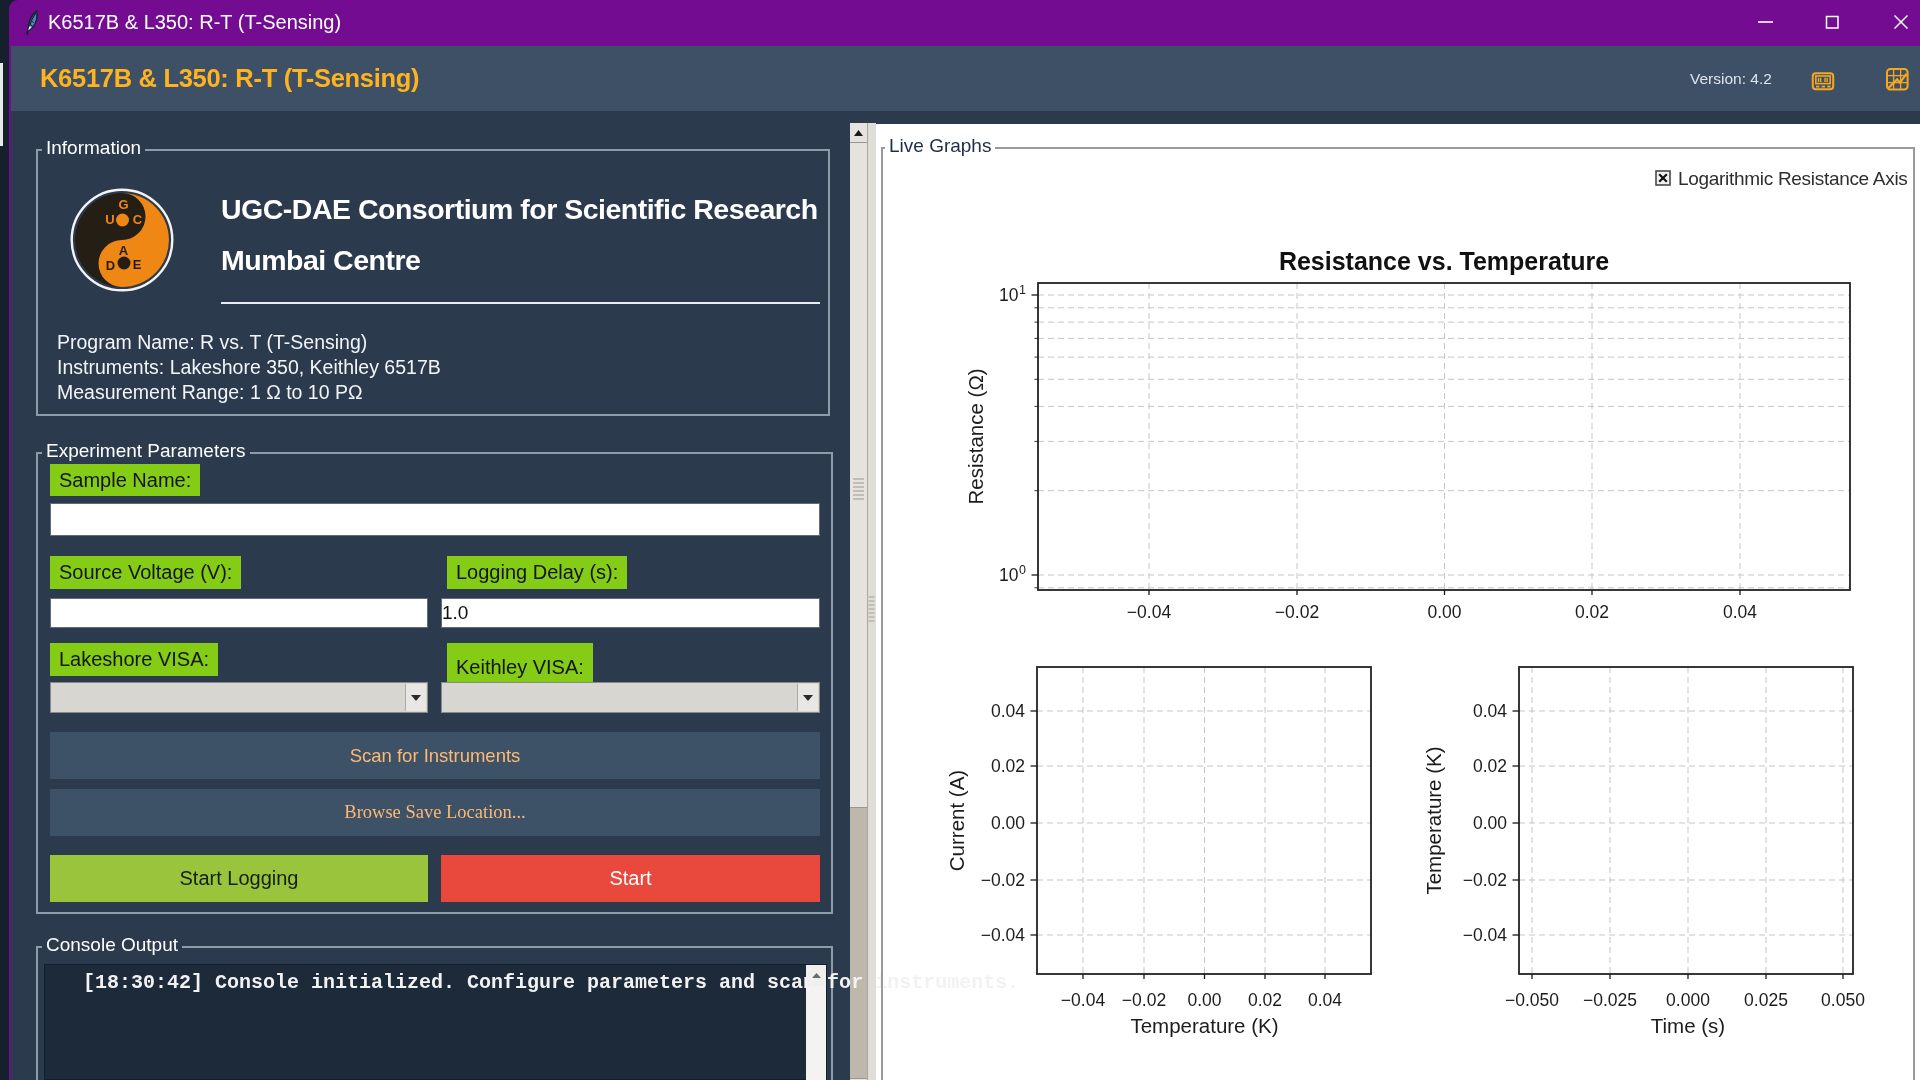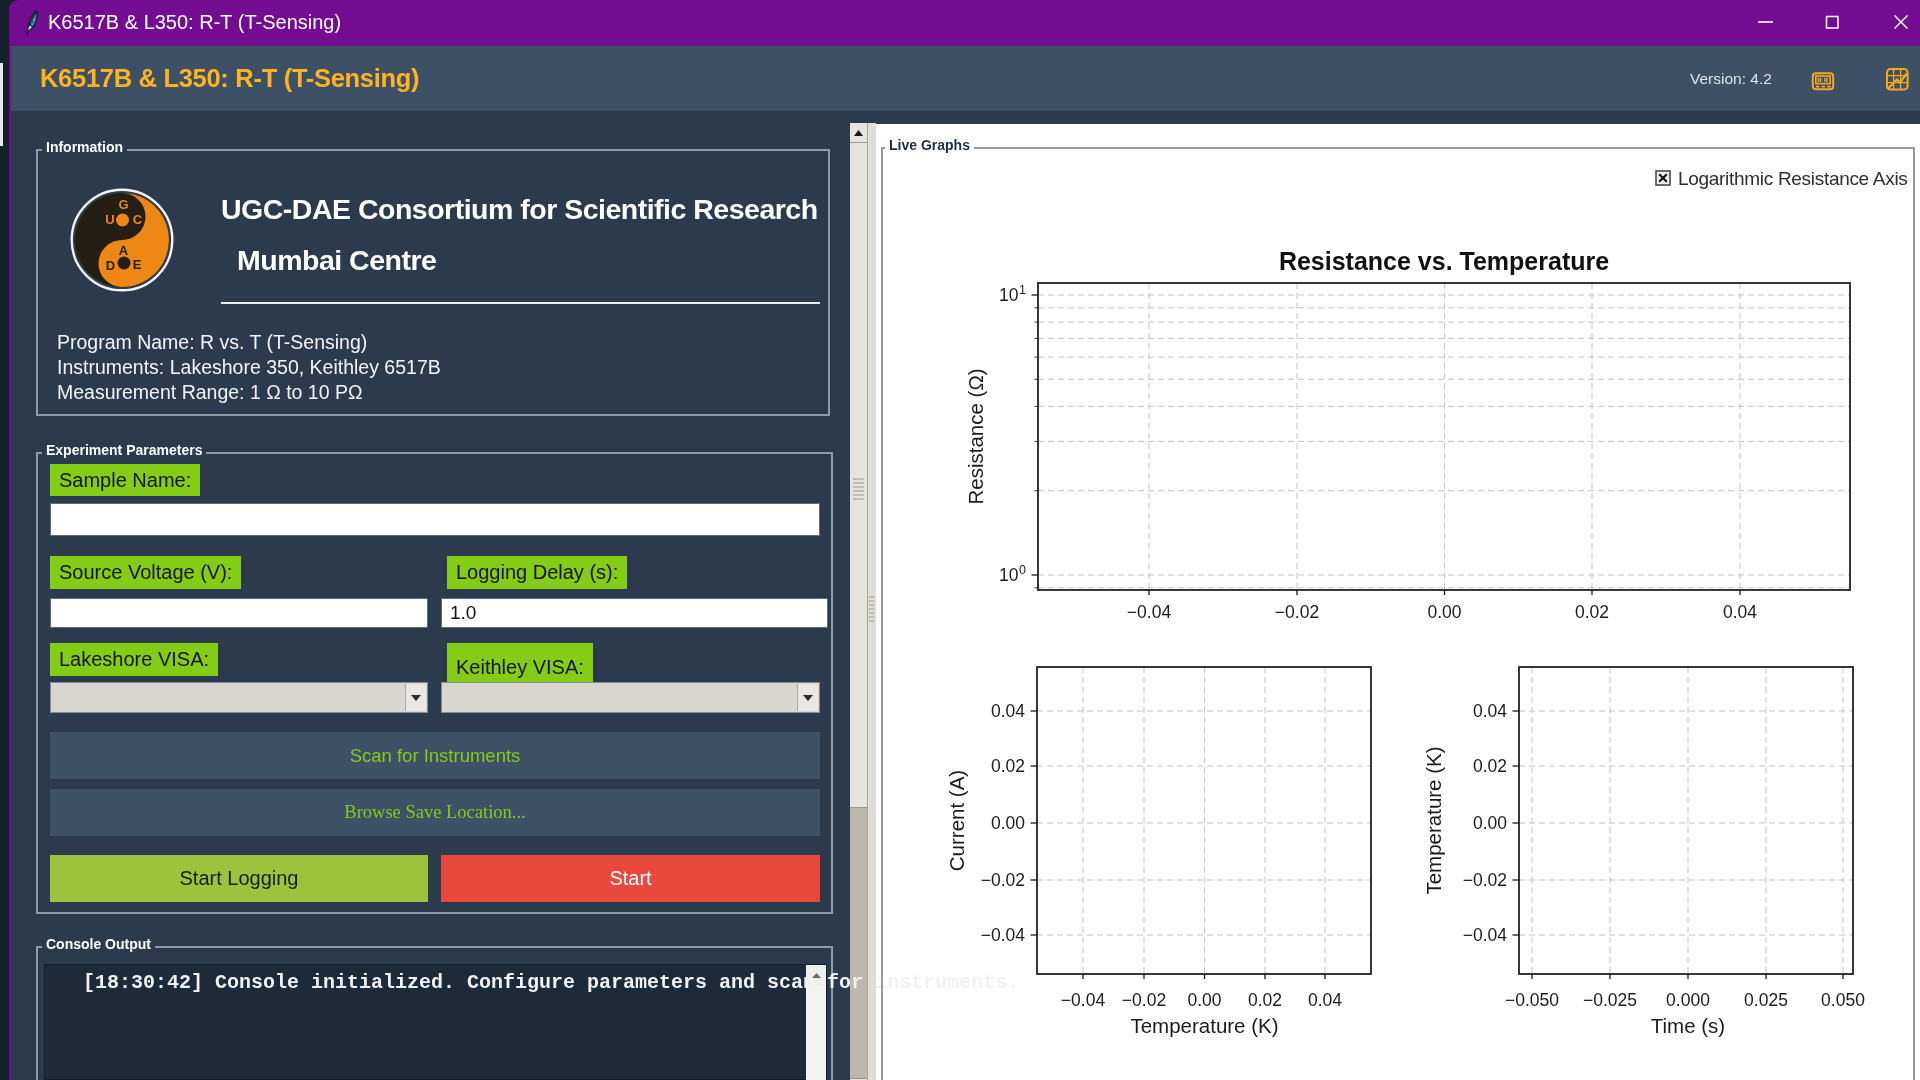--- a/index.html
+++ b/index.html
@@ -10,28 +10,28 @@
   #titlebar{left:9px;top:0;width:1911px;height:46px;background:#730C91;border-top-left-radius:9px;}
   #titletext{left:48px;top:11px;font-size:20px;color:#FFFFFF;}
   
   #header{left:9px;top:46px;width:1911px;height:65px;background:#3E5066;}
   #apptitle{left:40px;top:64px;font-size:25.5px;font-weight:bold;color:#FFB41F;letter-spacing:-0.3px;}
   #version{left:1690px;top:70px;font-size:15.5px;color:#DDE4EC;}
   
   #content{left:9px;top:111px;width:1911px;height:969px;background:#2C3A4E;}
   .frame{position:absolute;border:2px solid #8E9CAA;}
   .flabel{position:absolute;top:-15px;left:2px;background:#2C3A4E;padding:0 4px;
-          font-weight:bold;font-size:14px;line-height:23px;color:#FFFFFF;white-space:nowrap;}
+          font-weight:normal;font-size:19px;line-height:23px;color:#FFFFFF;white-space:nowrap;}
   .glabel{position:absolute;background:#84cc16;color:#151515;font-size:20px;
           display:flex;align-items:center;padding:0 9px;white-space:nowrap;}
   .entry{position:absolute;background:#FFFFFF;border:1px solid #5F6B77;}
   .combo{position:absolute;background:#D8D6D1;border:1px solid #8A8A8A;}
   .btn{position:absolute;display:flex;align-items:center;justify-content:center;
        font-size:20px;white-space:nowrap;}
-  .btn.slate{background:#3D5167;color:#84cc16;font-size:18.5px;}
+  .btn.slate{background:#3D5167;color:#fdba74;font-size:18.5px;}
   
   #rightpanel{left:875px;top:124px;width:1045px;height:956px;background:#FFFFFF;}
 </style>
 </head>
 <body>
 
   <div class="abs" id="titlebar"></div>
   <div class="abs" id="feather" style="left:24px;top:10px;width:16px;height:26px;">
     <svg width="16" height="26" viewBox="0 0 16 26">
       <path d="M4.2 20.5 C3.6 14 6.5 5.5 12.6 1.2 C13.8 6.5 12.6 13.5 8.2 17.8 C6.8 19.1 5.3 20 4.2 20.5 Z" fill="#5585BD" stroke="#142438" stroke-width="1.5"></path>
@@ -151,35 +151,35 @@
           <text x="67.5" y="36">C</text>
         </g>
         <g font-family="Liberation Sans, sans-serif" font-size="13" font-weight="bold" fill="#241E14" text-anchor="middle">
           <text x="53.5" y="67">A</text>
           <text x="40.5" y="82">D</text>
           <text x="67" y="81">E</text>
         </g>
       </svg>
     </div>
     <div class="abs" style="left:221px;top:193px;width:640px;font-size:28.5px;font-weight:bold;color:#FFFFFF;letter-spacing:-0.5px;">UGC-DAE Consortium for Scientific Research</div>
-    <div class="abs" style="left:221px;top:244px;width:640px;font-size:28.5px;font-weight:bold;color:#FFFFFF;letter-spacing:-0.5px;margin-left:16px;">Mumbai Centre</div>
+    <div class="abs" style="left:221px;top:244px;width:640px;font-size:28.5px;font-weight:bold;color:#FFFFFF;letter-spacing:-0.5px;">Mumbai Centre</div>
     <div class="abs" style="left:221px;top:302px;width:599px;height:2px;background:#E9EDF1;"></div>
     <div class="abs" style="left:57px;top:330px;font-size:19.5px;color:#F2F5F8;line-height:25px;">
       Program Name: R vs. T (T-Sensing)<br>
       Instruments: Lakeshore 350, Keithley 6517B<br>
       Measurement Range: 1 Ω to 10 PΩ
     </div>
   </div>
   <div class="abs" id="paramcontent" style="left:0;top:0;width:1920px;height:0;">
     <div class="glabel" style="left:50px;top:464px;height:32px;">Sample Name:</div>
     <div class="entry" style="left:50px;top:503px;width:768px;height:31px;"></div>
     <div class="glabel" style="left:50px;top:556px;height:33px;">Source Voltage (V):</div>
     <div class="glabel" style="left:447px;top:556px;height:33px;">Logging Delay (s):</div>
     <div class="entry" style="left:50px;top:598px;width:376px;height:28px;"></div>
-    <div class="entry" style="left:441px;top:598px;width:377px;height:28px;font-size:19px;color:#111;display:flex;align-items:center;padding-left:8px;">1.0</div>
+    <div class="entry" style="left:441px;top:598px;width:377px;height:28px;font-size:19px;color:#111;display:flex;align-items:center;">1.0</div>
     <div class="glabel" style="left:50px;top:643px;height:33px;">Lakeshore VISA:</div>
     <div class="glabel" style="left:447px;top:643px;height:49px;">Keithley VISA:</div>
     <div class="combo" style="left:50px;top:682px;width:376px;height:29px;">
       <div style="position:absolute;right:1px;top:1px;width:20px;height:27px;background:#E9E7E3;border-left:1px solid #A9A9A9;display:flex;align-items:center;justify-content:center;">
         <svg width="10" height="6">
           <path d="M0 0 L10 0 L5 6 Z" fill="#2A2A2A"></path>
         </svg>
       </div>
     </div>
     <div class="combo" style="left:441px;top:682px;width:377px;height:29px;">

